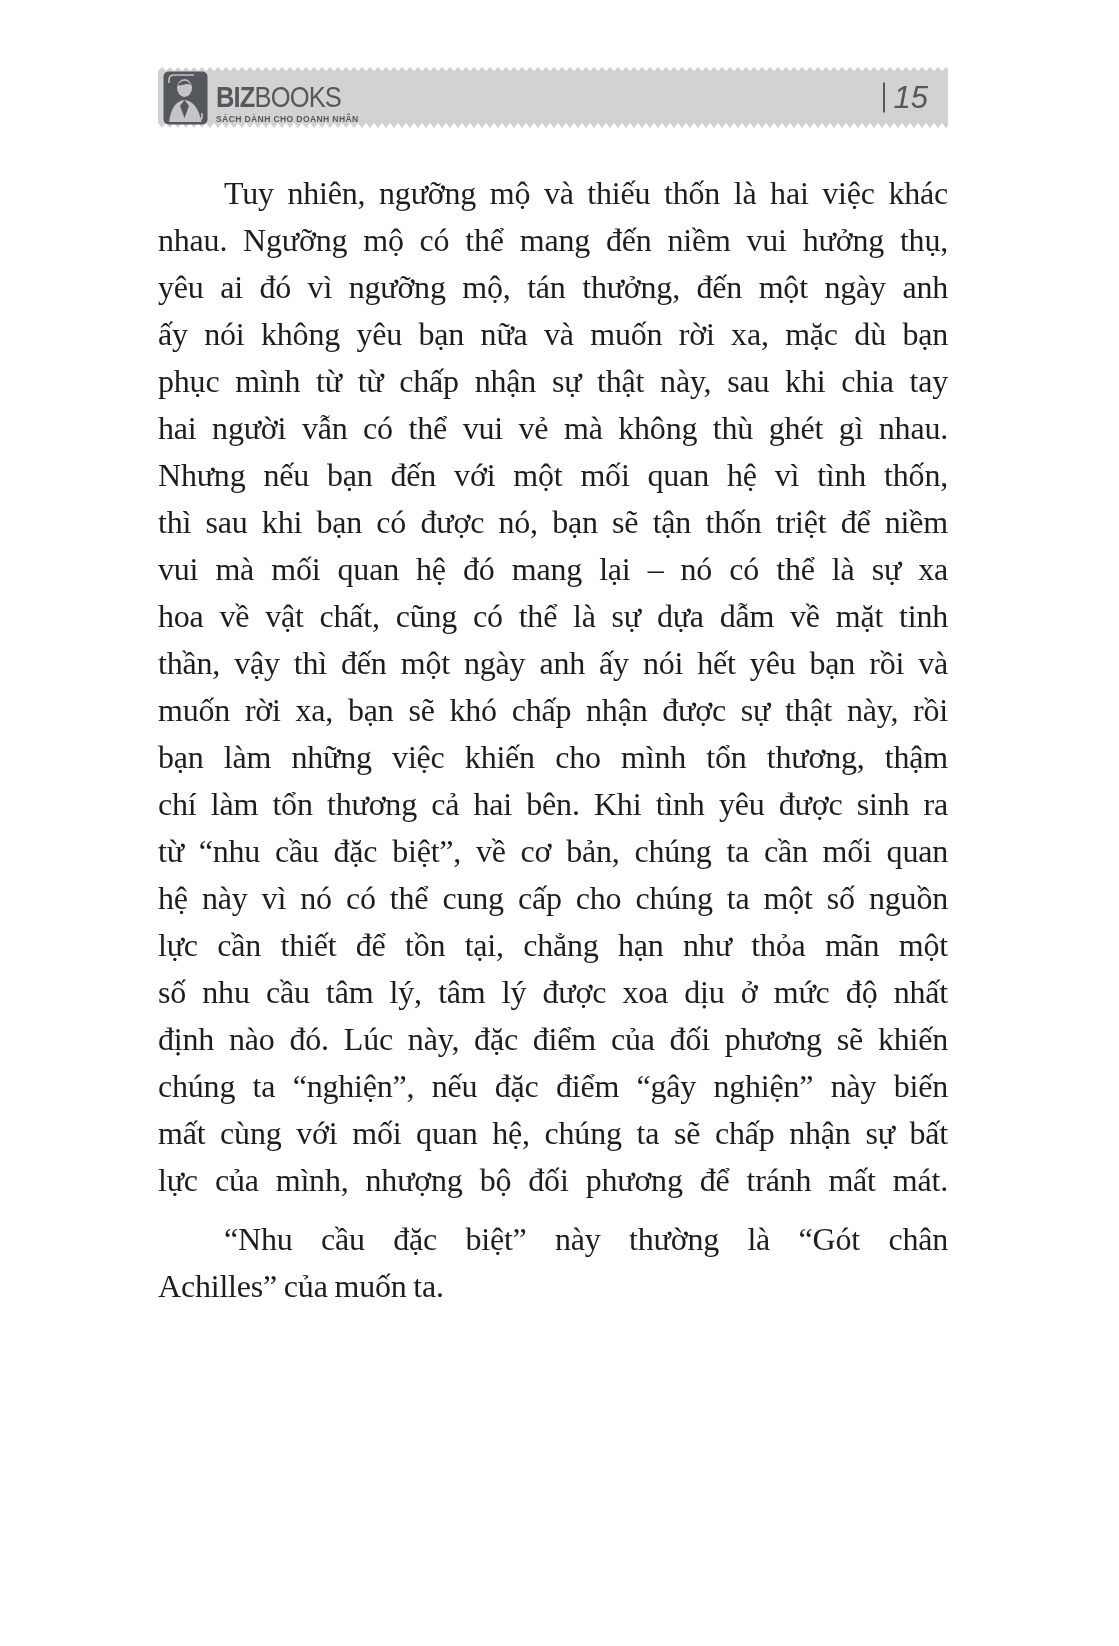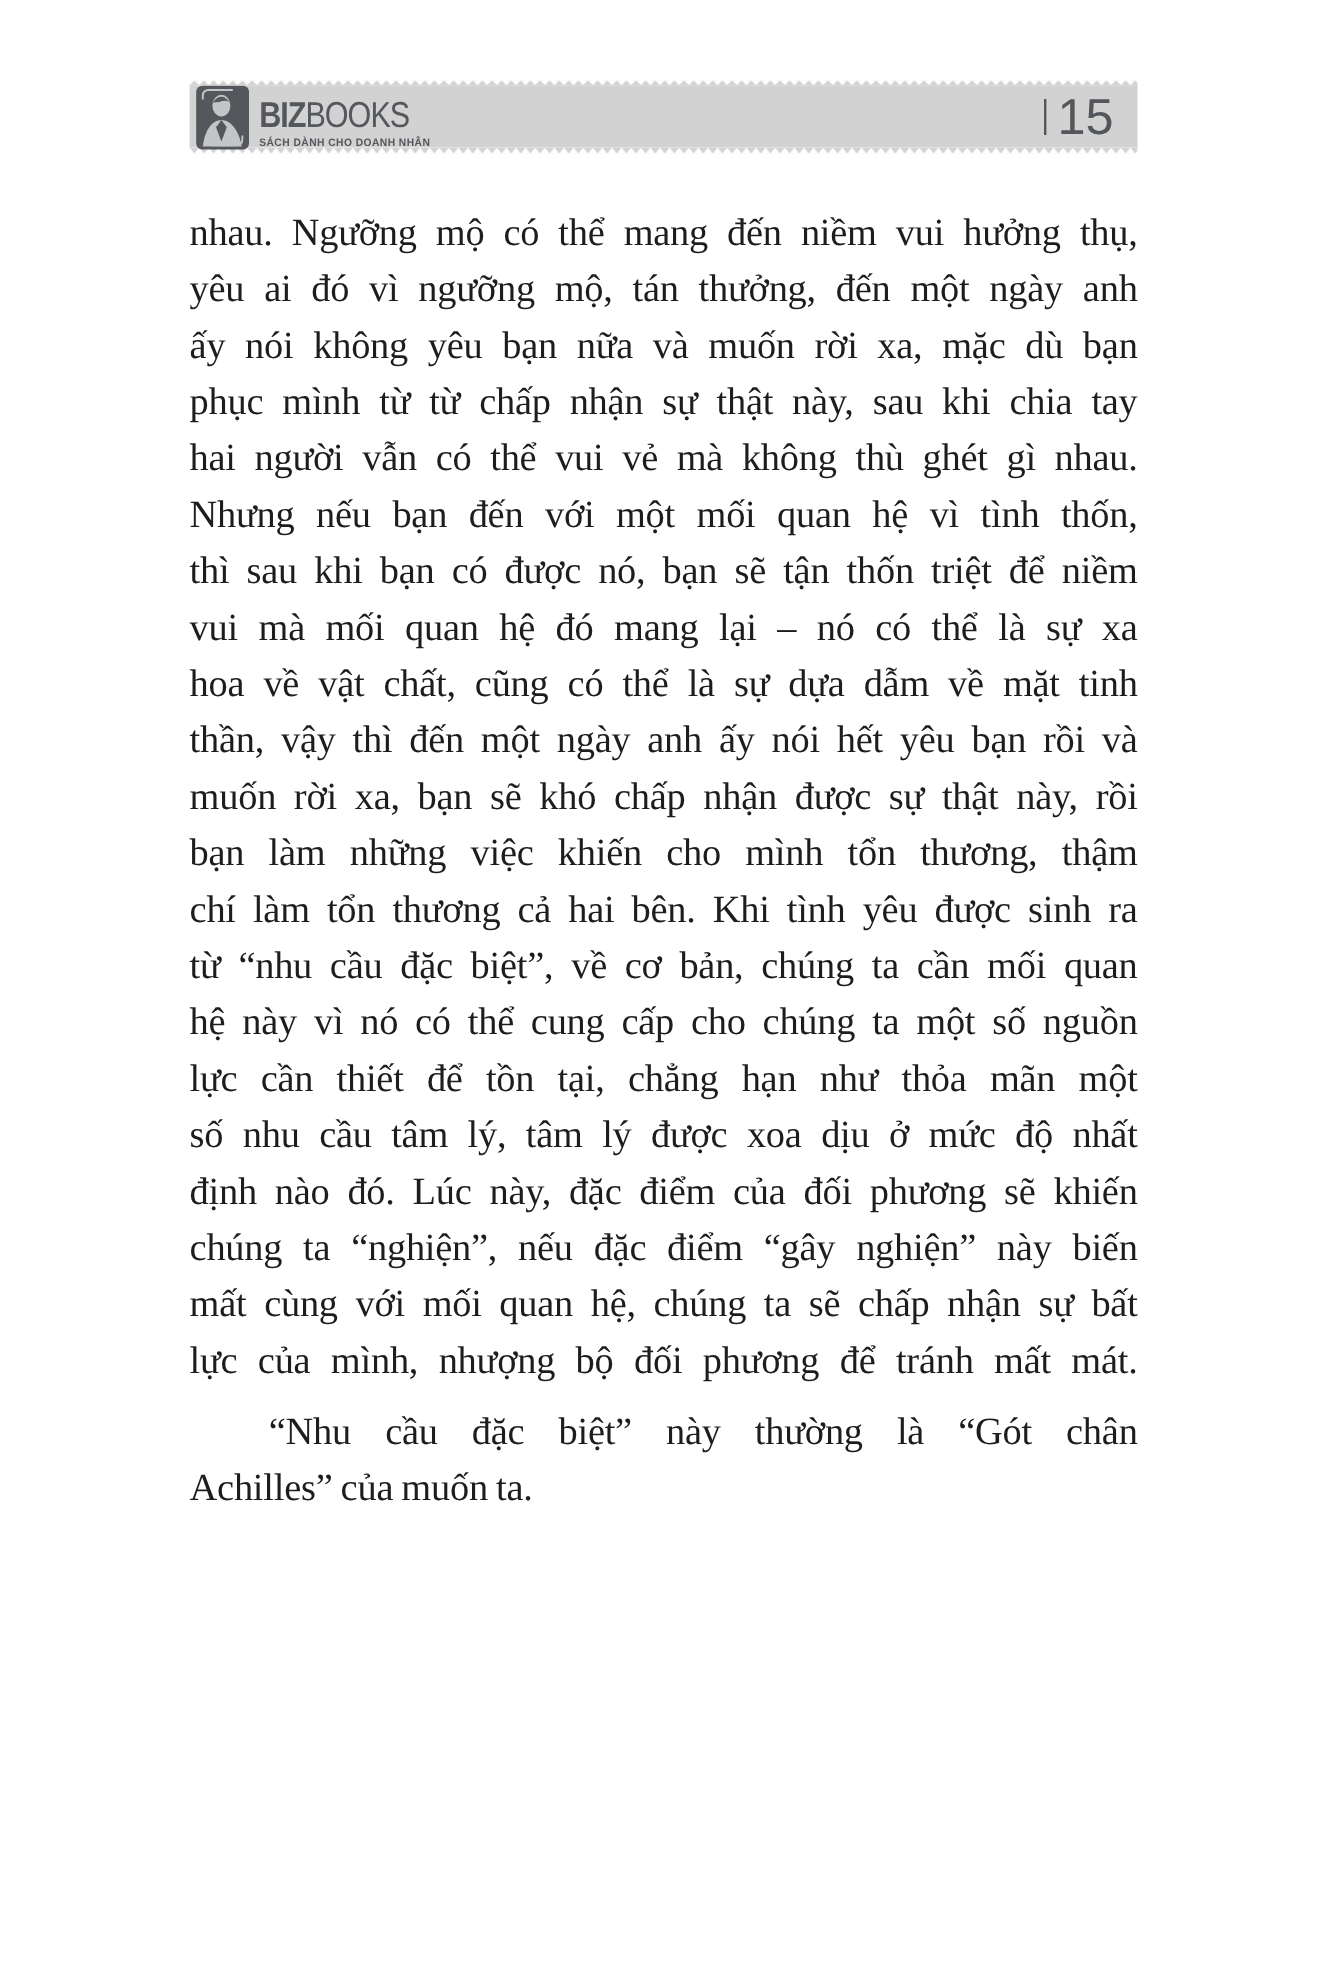--- a/index.html
+++ b/index.html
@@ -45,21 +45,21 @@
 
   .pagenum {
     position:absolute; right:20px; top:50%;
     transform:translateY(-50%);
     display:flex; align-items:center; gap:9px;
     color:#53565b;
   }
   .pagenum-bar { width:2px; height:30px; background:#53565b; }
   .pagenum-value {
     font-family:"Liberation Sans",sans-serif;
-    font-size:42px; line-height:31px;
+    font-size:31px; line-height:31px;font-style:italic;
   }
 
   
   .body-text {
     position:absolute;
     left:158px; top:170px; width:790px;
     color:#1d1d1d;
     font-size:32px; line-height:47px;
     word-spacing:-1px; letter-spacing:-.2px;
   }
@@ -114,20 +114,21 @@
 
     <div class="pagenum">
       <div class="pagenum-bar"></div>
       <div class="pagenum-value">15</div>
     </div>
   </div>
 
   <div class="body-text">
 
     <div class="para">
+      <div class="line first">Tuy nhiên, ngưỡng mộ và thiếu thốn là hai việc khác</div>
       <div class="line">nhau. Ngưỡng mộ có thể mang đến niềm vui hưởng thụ,</div>
       <div class="line">yêu ai đó vì ngưỡng mộ, tán thưởng, đến một ngày anh</div>
       <div class="line">ấy nói không yêu bạn nữa và muốn rời xa, mặc dù bạn</div>
       <div class="line">phục mình từ từ chấp nhận sự thật này, sau khi chia tay</div>
       <div class="line">hai người vẫn có thể vui vẻ mà không thù ghét gì nhau.</div>
       <div class="line">Nhưng nếu bạn đến với một mối quan hệ vì tình thốn,</div>
       <div class="line">thì sau khi bạn có được nó, bạn sẽ tận thốn triệt để niềm</div>
       <div class="line">vui mà mối quan hệ đó mang lại – nó có thể là sự xa</div>
       <div class="line">hoa về vật chất, cũng có thể là sự dựa dẫm về mặt tinh</div>
       <div class="line">thần, vậy thì đến một ngày anh ấy nói hết yêu bạn rồi và</div>

